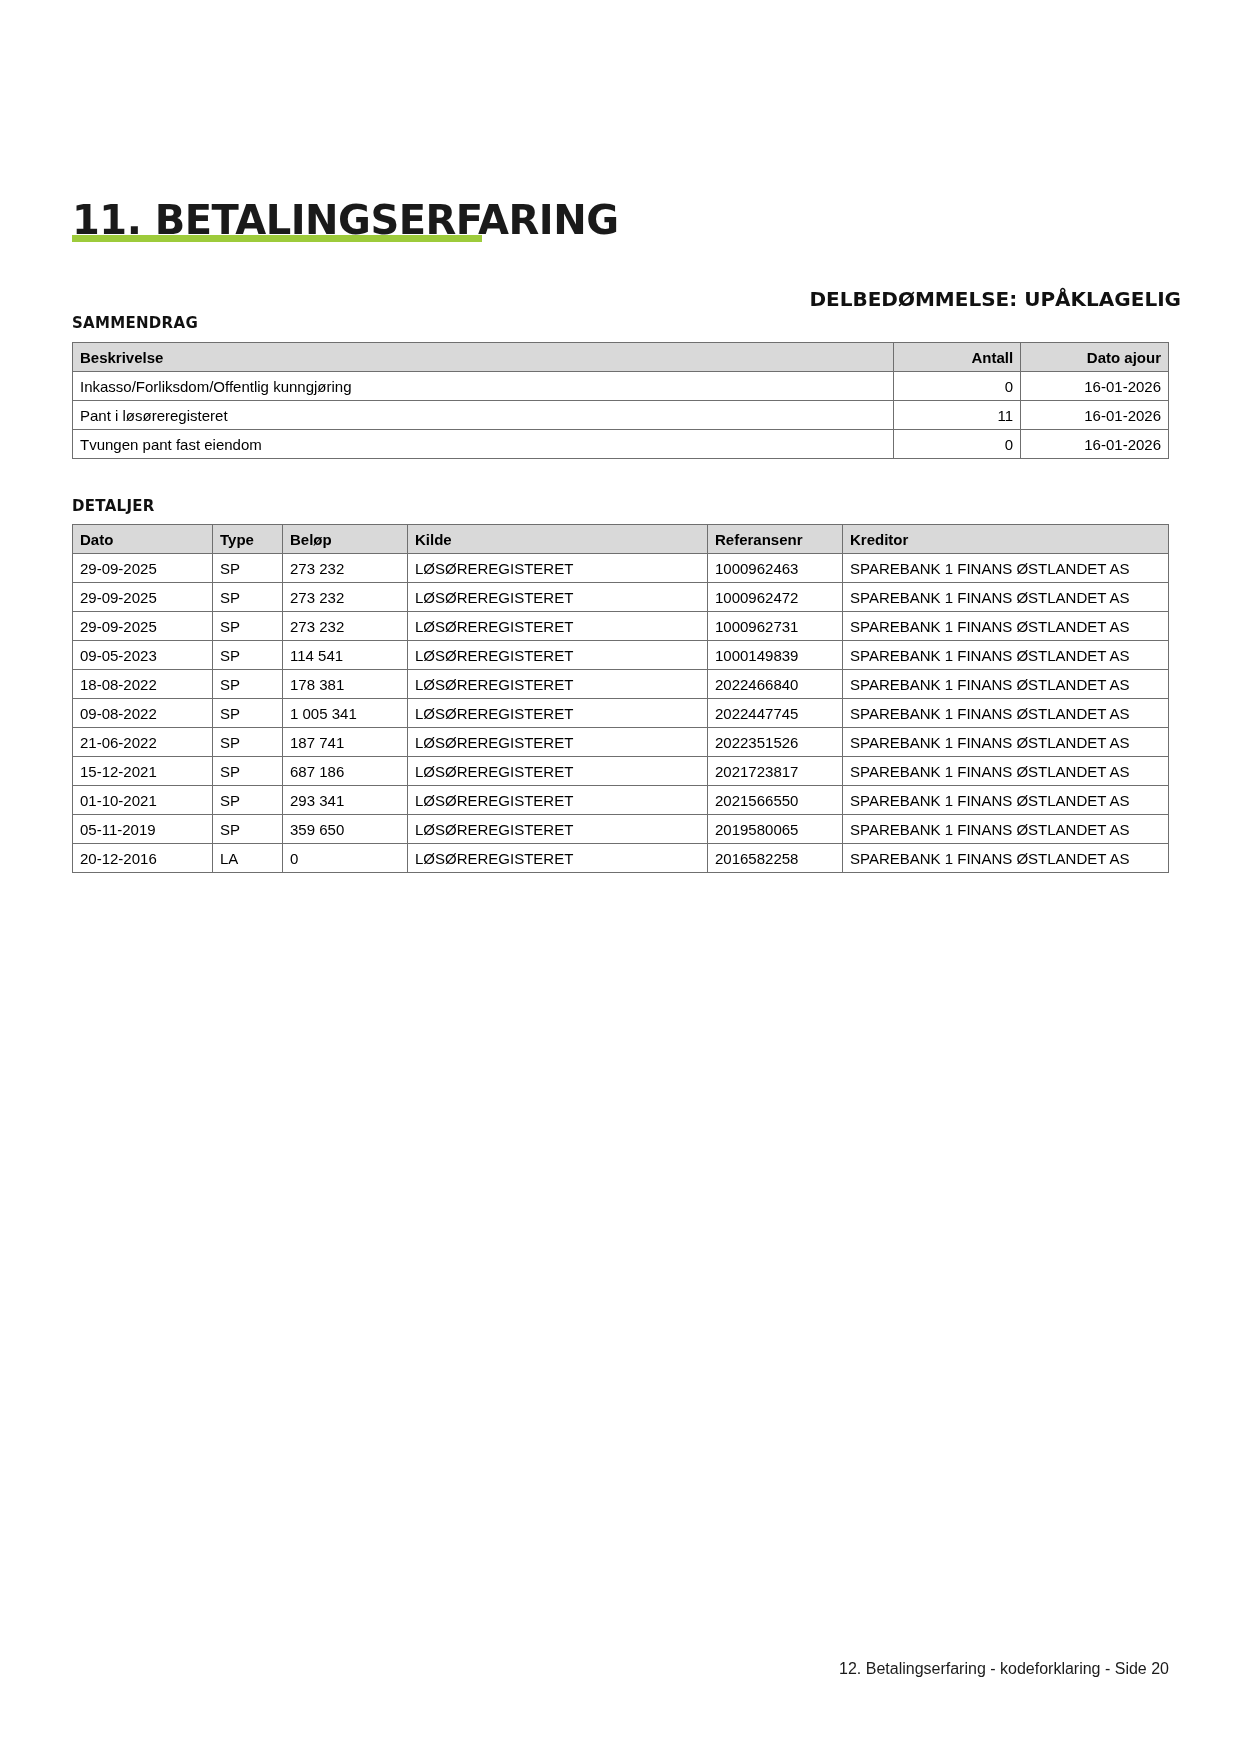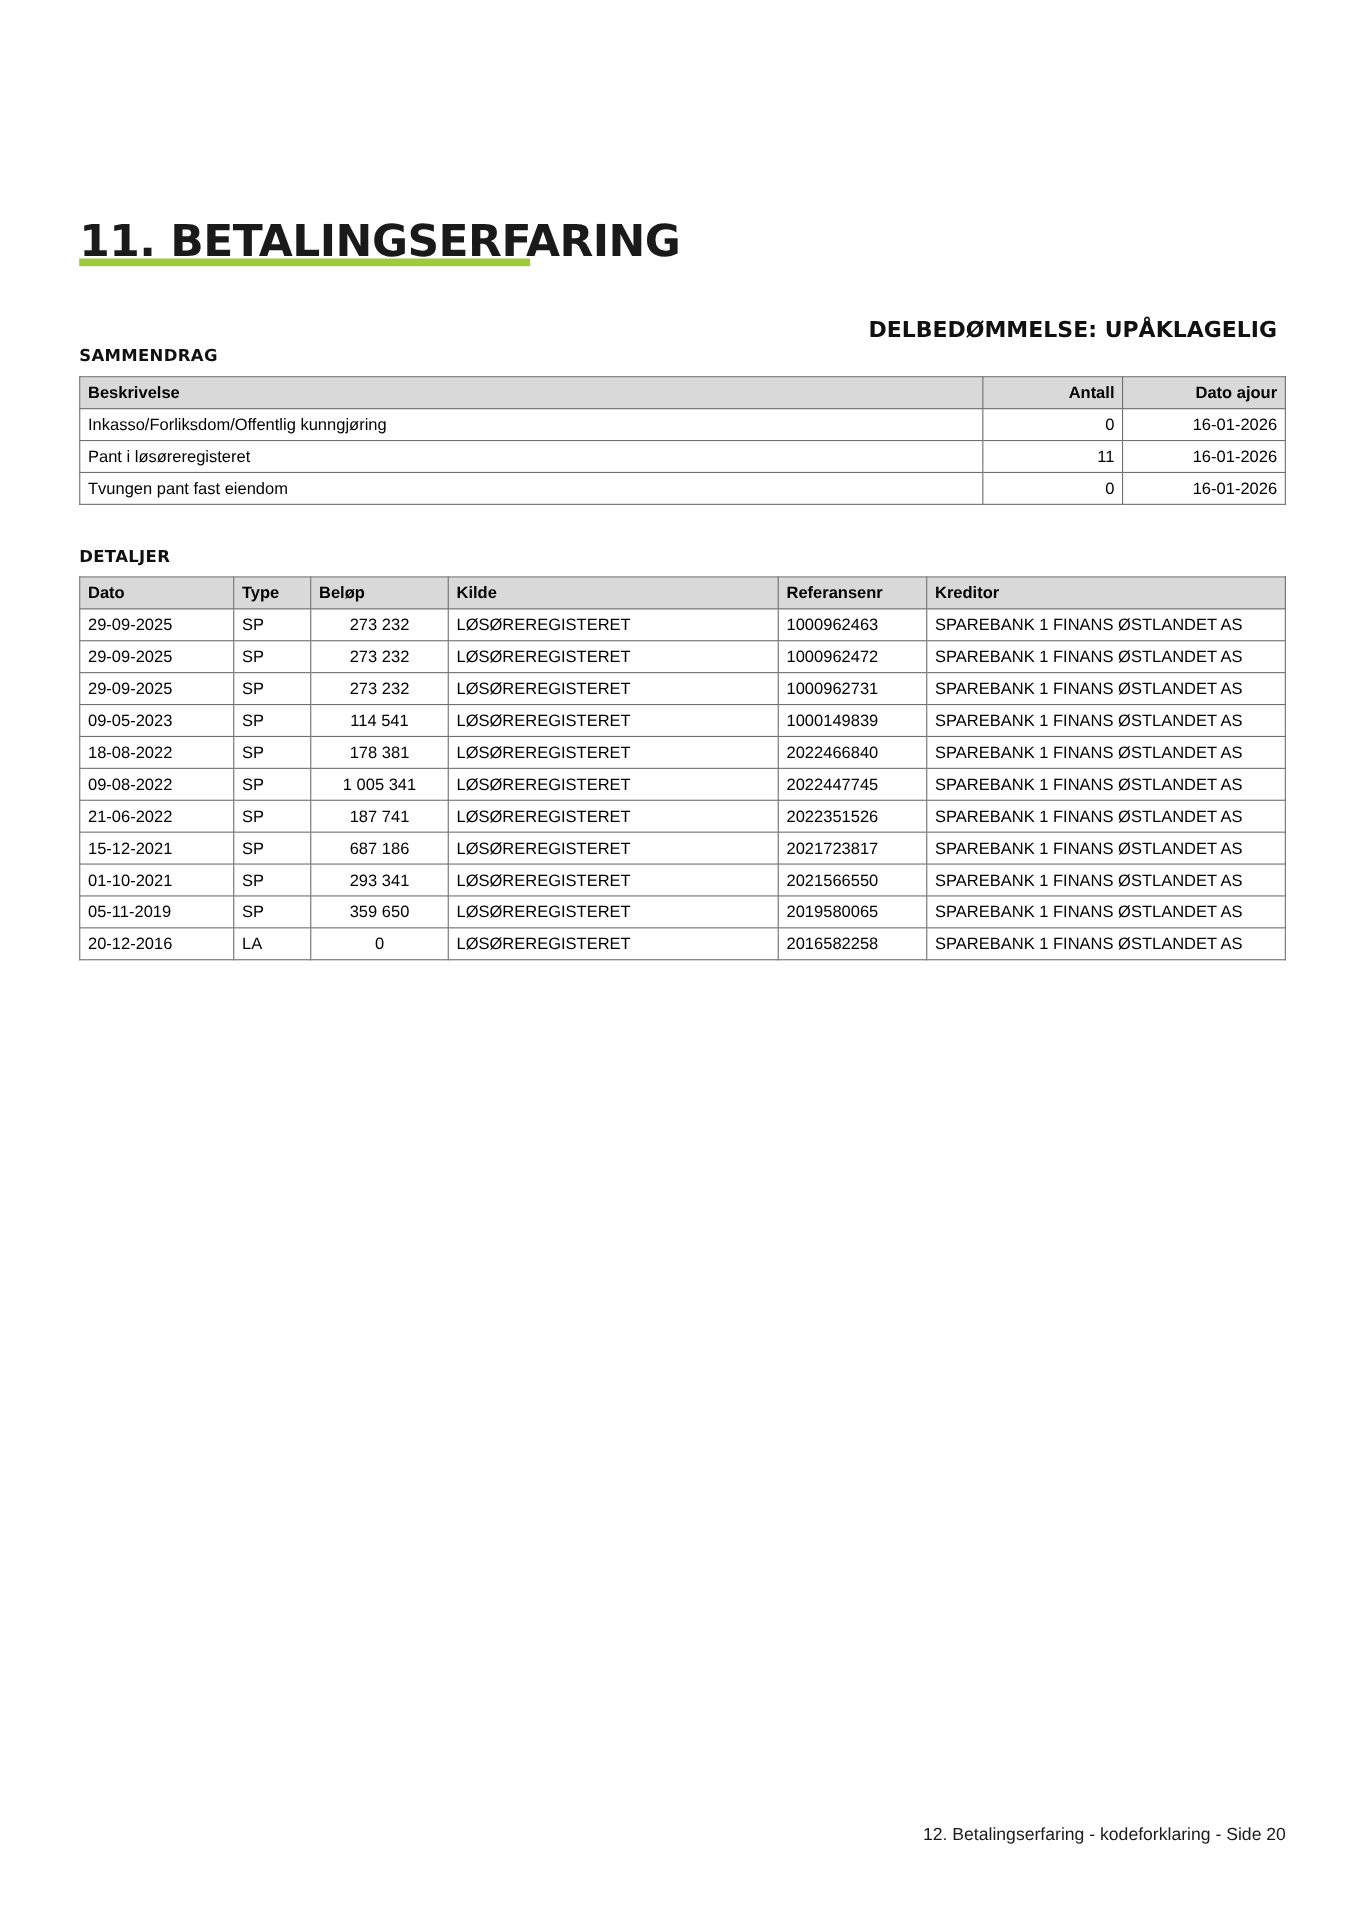--- a/index.html
+++ b/index.html
@@ -66,21 +66,21 @@
     left: 72px;
     width: 410px;
     height: 7px;
     background: #9dcb3b;
   }
 
   
   .sub-assessment {
     position: absolute;
     top: 287px;
-    right: 80px;
+    right: 60px;
     font-size: 20px;
     font-weight: bold;
     font-family: "DejaVu Sans", sans-serif;
     letter-spacing: 0px;
     color: #111;
   }
 
   
   .section-label {
     font-size: 15px;
@@ -132,21 +132,21 @@
 
   
   #details-table {
     position: absolute;
     top: 524px;
     left: 72px;
     width: 1097px;
   }
   #details-table .col-dato { width: 125px; text-align: left; margin-top: 28px; }
   #details-table .col-type { width: 55px; text-align: left; }
-  #details-table .col-belop { width: 110px; text-align: center; }
+  #details-table .col-belop { width: 110px; text-align: left; }
   #details-table .col-kilde { width: 285px; text-align: left; }
   #details-table .col-ref { width: 120px; text-align: left; }
   #details-table .col-kreditor { text-align: left; }
   #details-table thead .col-belop { text-align: left; }
 
   
   .footer {
     position: absolute;
     bottom: 76px;
     right: 72px;

